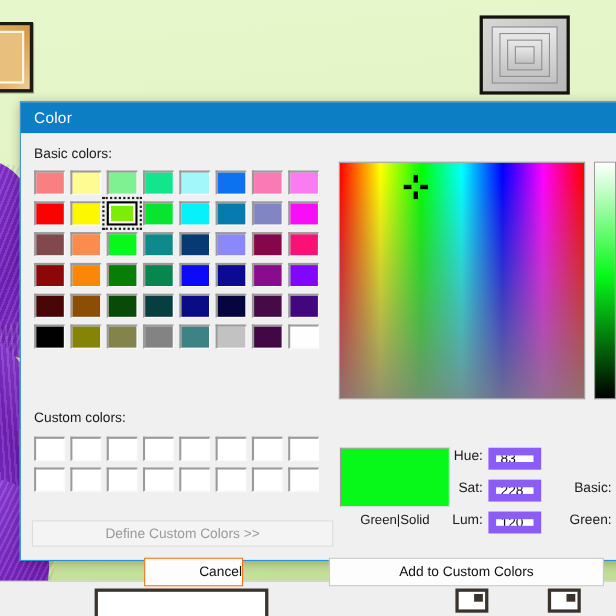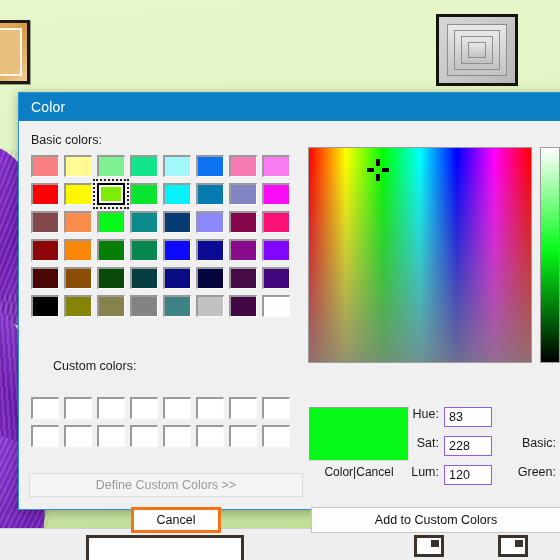--- a/index.html
+++ b/index.html
@@ -108,21 +108,21 @@
   }
   .titlebar .title {
     color:#ffffff; font-size:14px; letter-spacing:.2px;
   }
   .dlg-body { position:relative; height:390px; }
 
   .section-label {
     position:absolute; font-size:12.5px; color:#1a1a1a;
   }
   #basic-label { left:12px; top:12px; }
-  #custom-label { left:12px; top:238px;margin-left:22px; }
+  #custom-label { left:12px; top:252px; }
 
   
   .swatch-grid {
     position:absolute;
     display:grid;
     grid-template-columns: repeat(8, 28px);
     grid-auto-rows: 22px;
     column-gap: 5px; row-gap: 6px;
   }
   #basic-grid { left:12px; top:34px; }
@@ -155,21 +155,21 @@
     width:274px; height:24px;
     background:#f4f4f4; border:1px solid #dcdcdc;
     color:#9a9a9a; font-size:12.5px;
     cursor:default;
   }
   #ok-btn, #cancel-btn {
     position:absolute; top:386px; height:26px; font-size:12.5px;
     background:#fdfdfd; cursor:pointer;
   }
   #ok-btn { left:10px; width:90px; border:1.6px solid #2b79c7; color:#111; }
-  #cancel-btn { left:112px; width:90px; border:3px solid #f97316; color:#111; }
+  #cancel-btn { left:112px; width:90px; border:1px solid #f97316; color:#111;text-align:right; }
 
   
   #spectrum {
     position:absolute; left:289px; top:26px;
     width:224px; height:216px;
     border:1px solid #9b9b9b;
     overflow:hidden;
   }
   #spectrum .hues {
     position:absolute; inset:0;
@@ -217,35 +217,35 @@
     width:100px; text-align:center; font-size:12px; color:#1a1a1a;
   }
 
   .field-row {
     position:absolute; display:flex; 
     height:21px; font-size:12.5px; color:#1a1a1a;
   }
   .field-row .lbl { text-align:right; margin-right:5px; }
   .field-row input {
     width:48px; height:20px;
-    border:1px solid #8b5cf6; background:#fff;
+    border:7px solid #8b5cf6; background:#fff;
     font-family:"Liberation Sans", sans-serif; font-size:12.5px;
     color:#111; padding:0 4px;
   }
   .hsl .lbl { width:40px; }
   .rgb .lbl { width:58px; }
   #f-hue   { left:380px; top:286px; }
   #f-sat   { left:380px; top:315px; }
   #f-lum   { left:380px; top:344px; }
   #f-red   { left:479px; top:286px; }
   #f-green { left:479px; top:315px; }
   #f-blue  { left:479px; top:344px; }
 
   #add-custom-btn {
-    position:absolute; left:292px; top:386px;
+    position:absolute; left:280px; top:386px;
     width:250px; height:26px;
     background:#fdfdfd; border:1px solid #c6c6c6;
     font-size:12.5px; color:#111; cursor:pointer;
   }
 </style>
 </head>
 <body>
 
 <div id="screen">
 
@@ -503,21 +503,21 @@
         </div>
       </div>
 
       <div id="lum-bar">
         <div class="lum-fill" style="background: linear-gradient(rgb(255, 255, 255) 0%, rgb(6, 249, 24) 48%, rgb(0, 0, 0) 100%);"></div>
       </div>
 
       <div id="preview-box">
         <div id="preview-fill" style="background: rgb(6, 249, 24);"></div>
       </div>
-      <div id="preview-caption">Color|Cancel</div>
+      <div id="preview-caption">Green|Solid</div>
 
       <div class="field-row hsl" id="f-hue">
         <span class="lbl">Hue:</span>
         <input value="83" style="">
       </div>
       <div class="field-row hsl" id="f-sat">
         <span class="lbl">Sat:</span>
         <input value="228" style="">
       </div>
       <div class="field-row hsl" id="f-lum">

